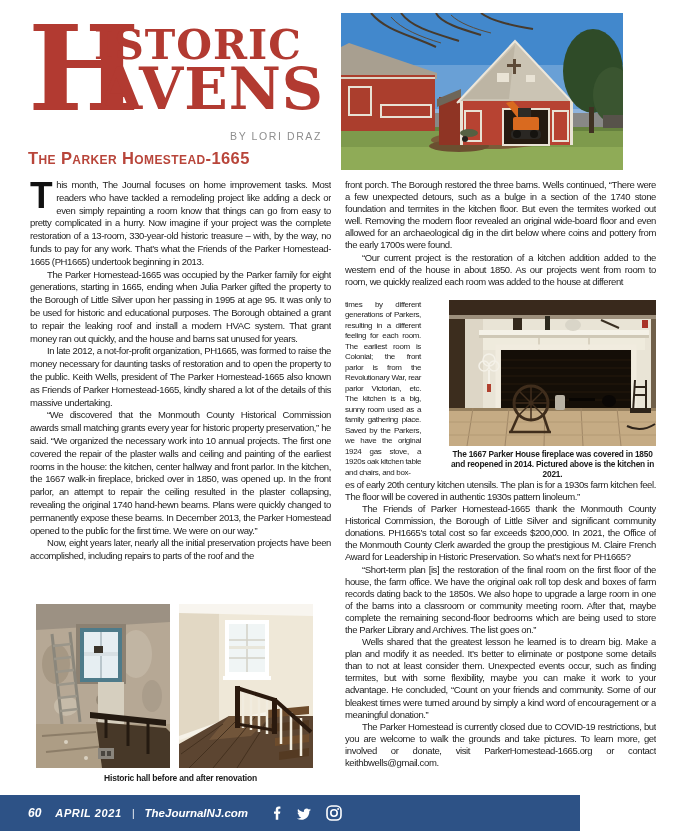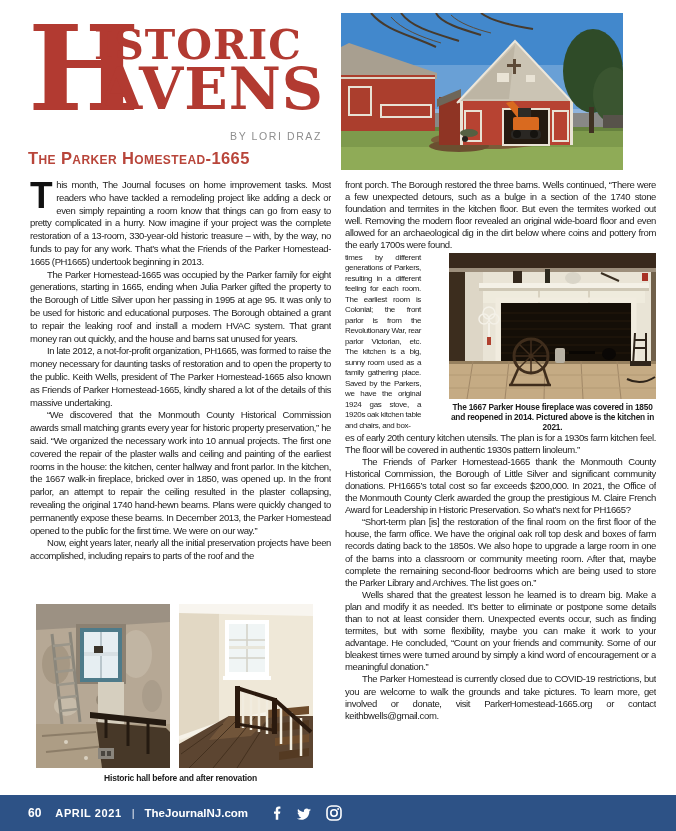--- a/index.html
+++ b/index.html
@@ -24,34 +24,34 @@
         font-size:9.5px;line-height:12.8px;letter-spacing:-0.38px;}
   .col2{left:345px;top:179px;width:311px;height:614px;overflow:hidden;
         font-size:9.5px;line-height:12.1px;letter-spacing:-0.38px;}
   .col p{margin:0;text-indent:17px;}
   .col p.noindent{text-indent:0;}
   .dropcap{float:left;font-weight:bold;font-size:37px;line-height:30px;padding:2px 4px 0 0;color:#111;}
 
   
   .photo{display:block;}
   .barn{position:absolute;left:341px;top:13px;width:282px;height:157px;}
-  .wrap-row{display:flex;margin-top:1px;justify-content:flex-end;}
+  .wrap-row{display:flex;margin-top:12px;justify-content:flex-end;}
   .narrow{width:98px;margin-right:6px;font-size:8px;line-height:10.5px;letter-spacing:-0.35px;
           text-align:justify;}
   .fpfig{width:207px;margin:0;padding-left:28px;}
   .fpcap{margin-top:3px;text-align:center;font-weight:bold;font-size:8.3px;line-height:10px;
          letter-spacing:-0.2px;color:#1a1a1a;}
   .stairs{position:absolute;left:30px;top:604px;width:301px;}
   .stairs-row{display:flex;gap:9px;padding-left:6px;}
   .stairs-cap{margin-top:5px;text-align:center;font-weight:bold;font-size:8.5px;color:#1a1a1a;
               letter-spacing:-0.2px;}
 
   
-  .footer{position:absolute;left:0;top:795px;width:676px;height:36px;background:#2d5286;
-          display:flex;align-items:center;color:#ffffff;}
+  .footer{position:absolute;left:0;top:795px;width:580px;height:36px;background:#2d5286;
+          display:flex;align-items:center;color:#ffffff;font-style:italic;}
   .pagenum{font-weight:bold;font-size:12px;margin-left:28px;}
   .issue{font-size:11px;letter-spacing:.6px;margin-left:14px;font-weight:600;}
   .sep{margin:0 10px;opacity:.9;font-size:11px;}
   .site{font-weight:bold;font-size:11.5px;}
   .social{display:flex;align-items:center;gap:13px;margin-left:24px;}
   .social svg{display:block;cursor:pointer;}
 </style>
 </head>
 <body>
 
@@ -208,20 +208,21 @@
         <line x1="58" y1="120" x2="94" y2="126" stroke="#2b1a0e" stroke-width="3"></line>
         <rect x="56" y="82" width="5" height="42" fill="#2b1a0e"></rect>
         <rect x="93" y="94" width="5" height="36" fill="#2b1a0e"></rect>
       </svg>
     </div>
     <div class="stairs-cap">Historic hall before and after renovation</div>
   </div>
 
   <div class="col col2">
     <p class="noindent">front porch. The Borough restored the three barns. Wells continued, “There were a few unexpected detours, such as a bulge in a section of the 1740 stone foundation and termites in the kitchen floor. But even the termites worked out well. Removing the modern floor revealed an original wide-board floor and even allowed for an archaeological dig in the dirt below where coins and pottery from the early 1700s were found.</p>
+    <p>“Our current project is the restoration of a kitchen addition added to the western end of the house in about 1850. As our projects went from room to room, we quickly realized each room was added to the house at different</p>
     <div class="wrap-row">
       <p class="narrow noindent">times by different generations of Parkers, resulting in a different feeling for each room. The earliest room is Colonial; the front parlor is from the Revolutionary War, rear parlor Victorian, etc. The kitchen is a big, sunny room used as a family gathering place. Saved by the Parkers, we have the original 1924 gas stove, a 1920s oak kitchen table and chairs, and box-</p>
       <figure class="fpfig">
         <svg class="photo" width="207" height="146" viewBox="0 0 207 146">
           <rect width="207" height="146" fill="#e9e4d6"></rect>
           <rect width="207" height="15" fill="#39291c"></rect>
           <rect y="15" width="207" height="4" fill="#6b5640" opacity="0.6"></rect>
           <rect x="0" y="19" width="16" height="92" fill="#3c2d1e"></rect>
           <rect x="16" y="19" width="18" height="92" fill="#ddd6c6"></rect>
           <rect x="202" y="19" width="5" height="89" fill="#70604a"></rect>

